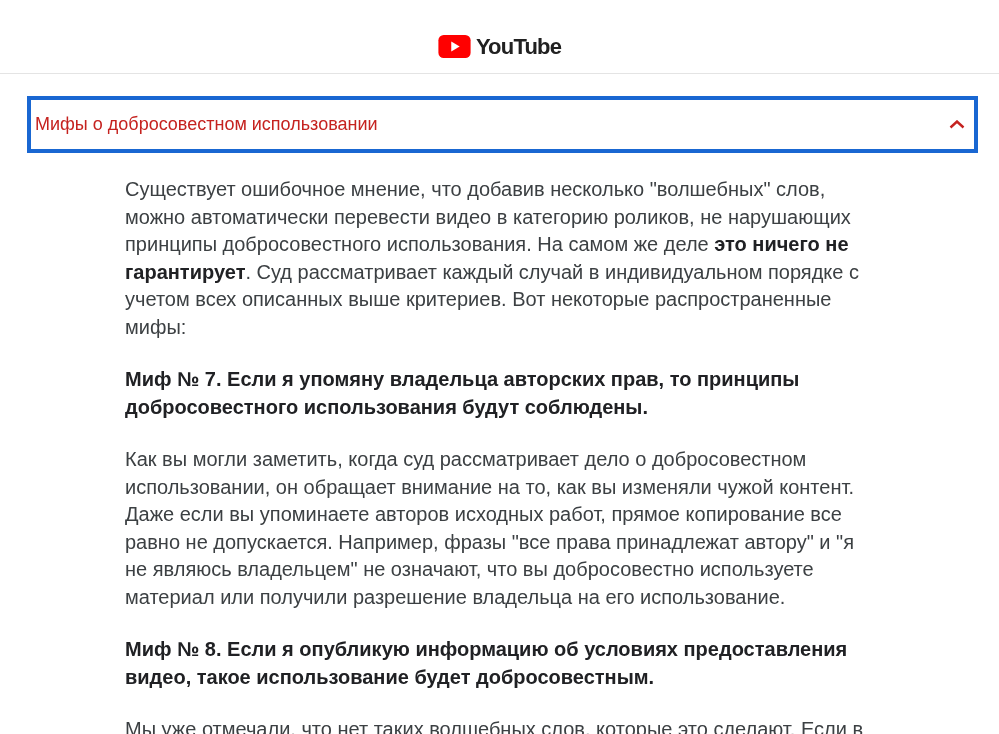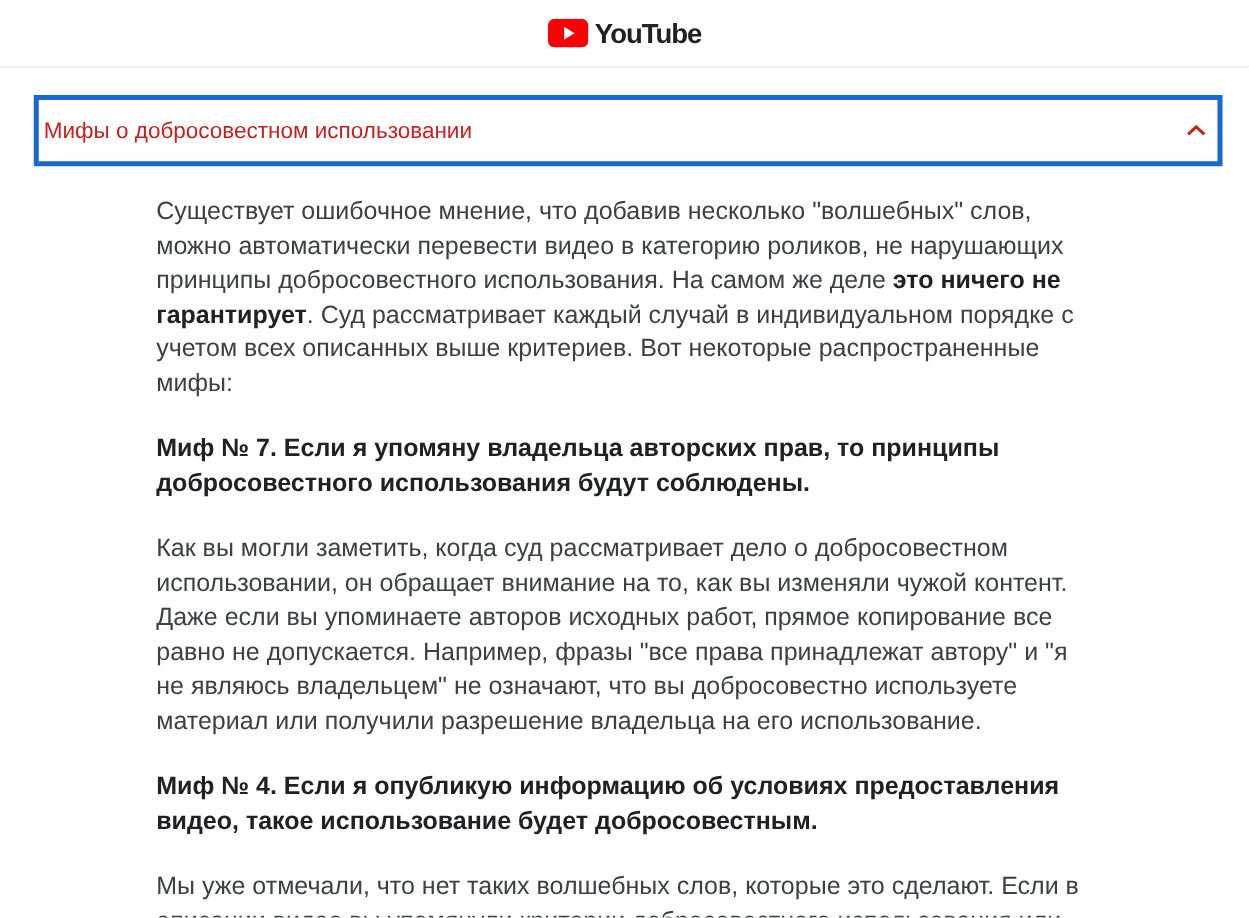--- a/index.html
+++ b/index.html
@@ -16,20 +16,21 @@
     width:999px;height:734px;overflow:hidden;
     background:#ffffff;
     font-family:"Liberation Sans","DejaVu Sans",sans-serif;
     color:var(--body-text);
   }
   .top-header{
     height:54px;
     border-bottom:1px solid var(--divider);
     display:flex;align-items:center;justify-content:center;
     background:#fff;
+    margin-top:20px;
   }
   .logo{display:flex;align-items:center;gap:5px;cursor:pointer;}
   .logo-icon svg{width:33px;height:23px;display:block;}
   .logo-text{
     font-size:22px;font-weight:700;letter-spacing:-0.8px;
     color:#212121;line-height:1;
   }
   .accordion{
     display:flex;align-items:center;justify-content:space-between;
     width:951px;height:57px;
@@ -83,17 +84,17 @@
     </span>
   </button>
 
   <article class="content">
     <p><span>Существует ошибочное мнение, что добавив несколько "волшебных" слов, можно автоматически перевести видео в категорию роликов, не нарушающих принципы добросовестного использования. На самом же деле </span><strong>это ничего не гарантирует</strong><span>. Суд рассматривает каждый случай в индивидуальном порядке с учетом всех описанных выше критериев. Вот некоторые распространенные мифы:</span></p>
 
     <p class="myth">Миф № 7. Если я упомяну владельца авторских прав, то принципы добросовестного использования будут соблюдены.</p>
 
     <p>Как вы могли заметить, когда суд рассматривает дело о добросовестном использовании, он обращает внимание на то, как вы изменяли чужой контент. Даже если вы упоминаете авторов исходных работ, прямое копирование все равно не допускается. Например, фразы "все права принадлежат автору" и "я не являюсь владельцем" не означают, что вы добросовестно используете материал или получили разрешение владельца на его использование.</p>
 
-    <p class="myth">Миф № 4. Если я опубликую информацию об условиях предоставления видео, такое использование будет добросовестным.</p>
+    <p class="myth">Миф № 8. Если я опубликую информацию об условиях предоставления видео, такое использование будет добросовестным.</p>
 
     <p>Мы уже отмечали, что нет таких волшебных слов, которые это сделают. Если в описании видео вы упомянули критерии добросовестного использования или написали, что все права остаются у создателя исходного материала, это не защитит вас от обвинения в нарушении авторских прав.</p>
   </article>
 </main>
 
 </body></html>

